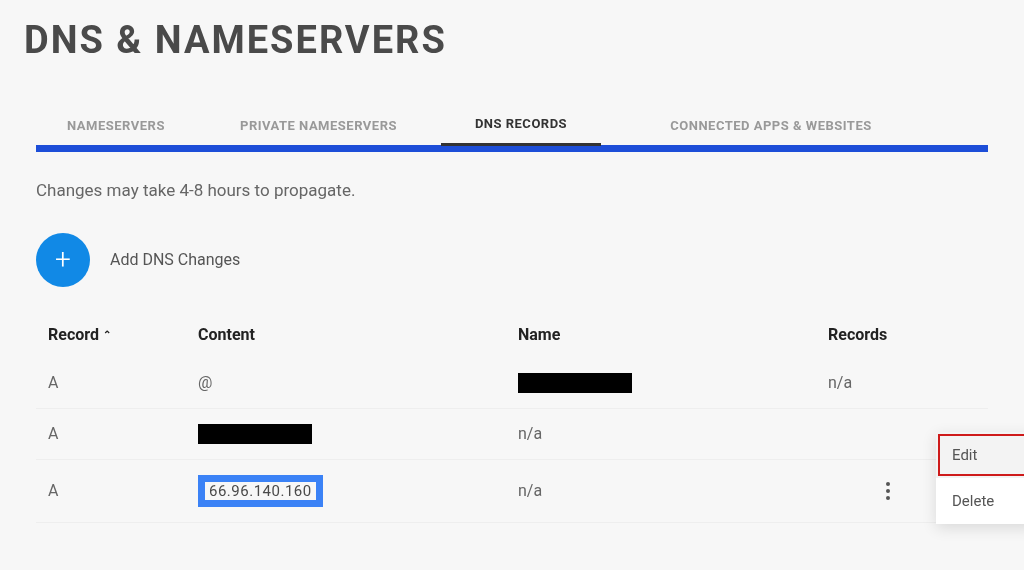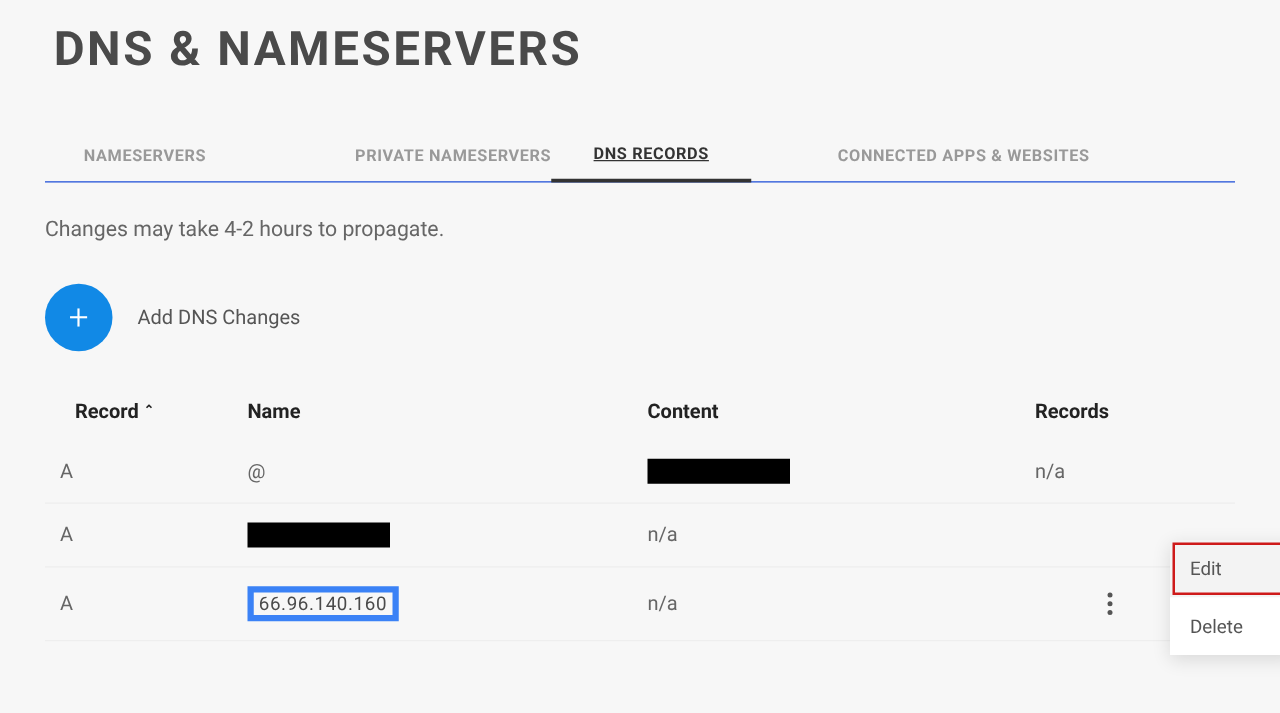--- a/index.html
+++ b/index.html
@@ -13,41 +13,41 @@
       color: #444;
       width: 1024px;
       height: 570px;
       overflow: hidden;
     }
     .page-title {
       font-size: 38px;
       font-weight: 700;
       letter-spacing: 2px;
       color: #4a4a4a;
-      padding: 18px 0 0 43px;
+      padding: 18px 0 0 24px;
     }
     .tabs {
       display: flex;
       gap: 0;
-      border-bottom: 1px solid #1d4ed8;
+      border-bottom: 7px solid #1d4ed8;
       margin: 42px 36px 0 36px;
       align-items: flex-end;
     }
     .tab {
       padding: 12px 0;
       font-size: 13px;
       font-weight: 700;
       letter-spacing: 0.5px;
       color: #999;
       cursor: pointer;
       text-align: center;
     }
     .tab-0 { width: 160px; }
-    .tab-1 { width: 245px; text-align: right; }
-    .tab-2 { width: 160px; text-decoration: underline; }
+    .tab-1 { width: 245px; }
+    .tab-2 { width: 160px; }
     .tab-3 { width: 340px; }
     .tab.active {
       color: #333;
       border-bottom: 3px solid #333;
       margin-bottom: -1px;
     }
     .description {
       margin: 26px 36px 0 36px;
       font-size: 17px;
       color: #666;
@@ -89,42 +89,41 @@
       align-items: center;
       padding: 14px 12px;
       font-weight: 700;
       font-size: 16px;
       color: #222;
     }
     .th-sort {
       display: flex;
       align-items: center;
       gap: 4px;
-      margin-left: 12px;
     }
     .chev {
       font-size: 10px;
     }
     .trow {
       display: grid;
       grid-template-columns: 150px 320px 310px 120px 50px;
       align-items: center;
       padding: 15px 12px;
       border-bottom: 1px solid #eee;
       font-size: 16px;
       color: #666;
       position: relative;
     }
     .blackbox {
       width: 114px;
       height: 20px;
       background: #000;
     }
     .boxoutline {
-      border: 5px solid #3b82f6;
+      border: 7px solid #3b82f6;
       padding: 0 4px;
       font-size: 15px;
       width: fit-content;
       color: #4a4a4a;
       letter-spacing: 0.5px;
     }
     .kebab {
       display: flex;
       flex-direction: column;
       gap: 3px;
@@ -171,36 +170,36 @@
   <h1 class="page-title">DNS &amp; NAMESERVERS</h1>
 
   <div class="tabs">
     <div class="tab tab-0">NAMESERVERS</div>
     <div class="tab tab-1">PRIVATE NAMESERVERS</div>
     <div class="tab tab-2 active">DNS RECORDS</div>
     <div class="tab tab-3">CONNECTED APPS &amp; WEBSITES</div>
   </div>
 
   <div class="description">
-    <p>Changes may take 4-2 hours to propagate.</p>
+    <p>Changes may take 4-8 hours to propagate.</p>
   </div>
 
   <div class="add-row">
     <div class="plus-btn">+</div>
     <span class="add-label">Add DNS Changes</span>
   </div>
 
   <div class="table">
     <div class="thead">
       <div class="th-sort">
         <span>Record</span>
         <span class="chev">⌃</span>
       </div>
+      <div>Content</div>
       <div>Name</div>
-      <div>Content</div>
       <div>Records</div>
       <div></div>
     </div>
 
     <div class="trow">
       <div>A</div>
       <div>@</div>
       <div>
           <div class="blackbox"></div>
         </div>

